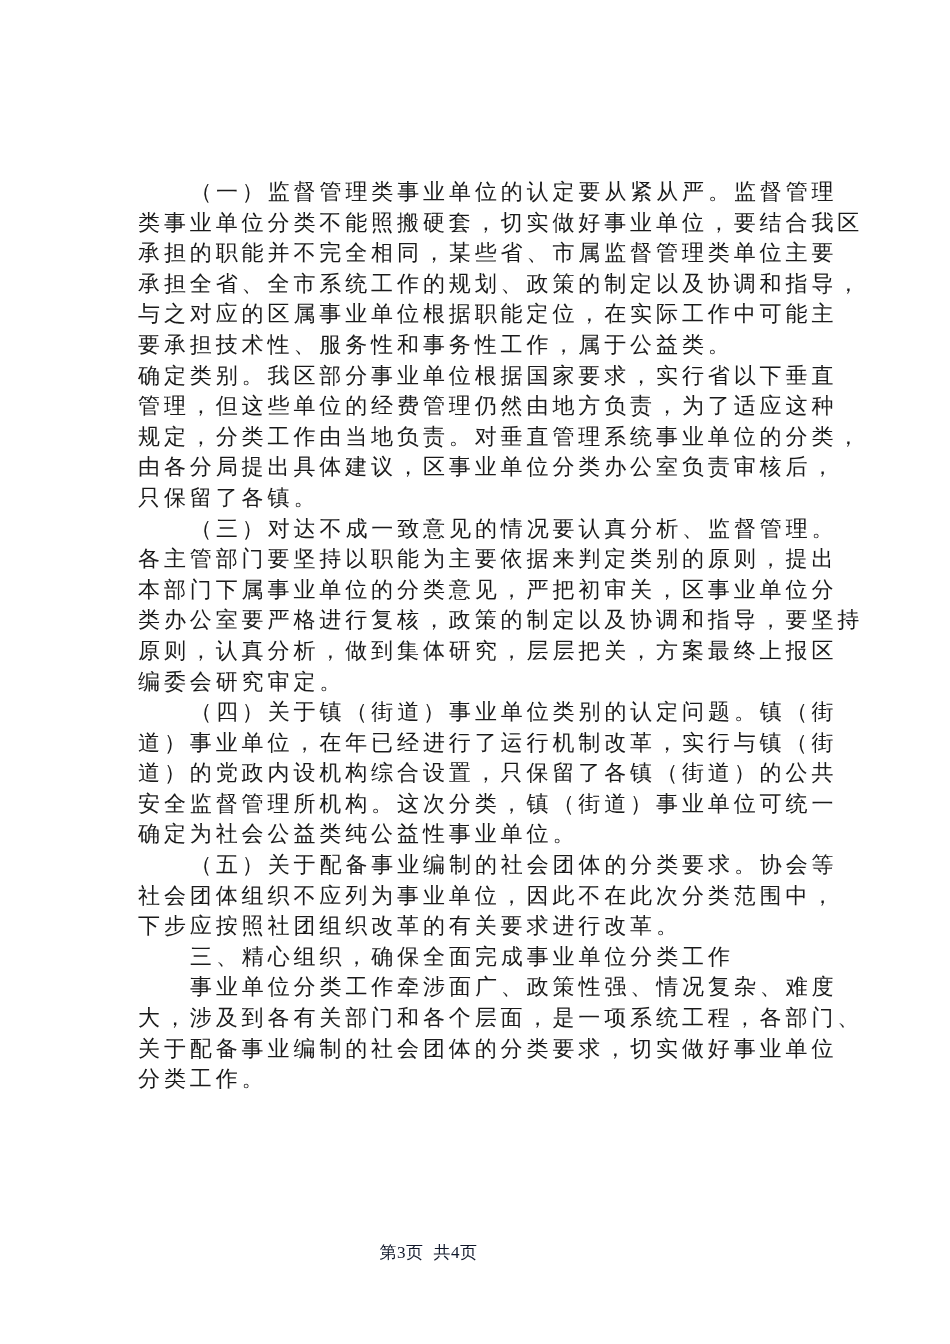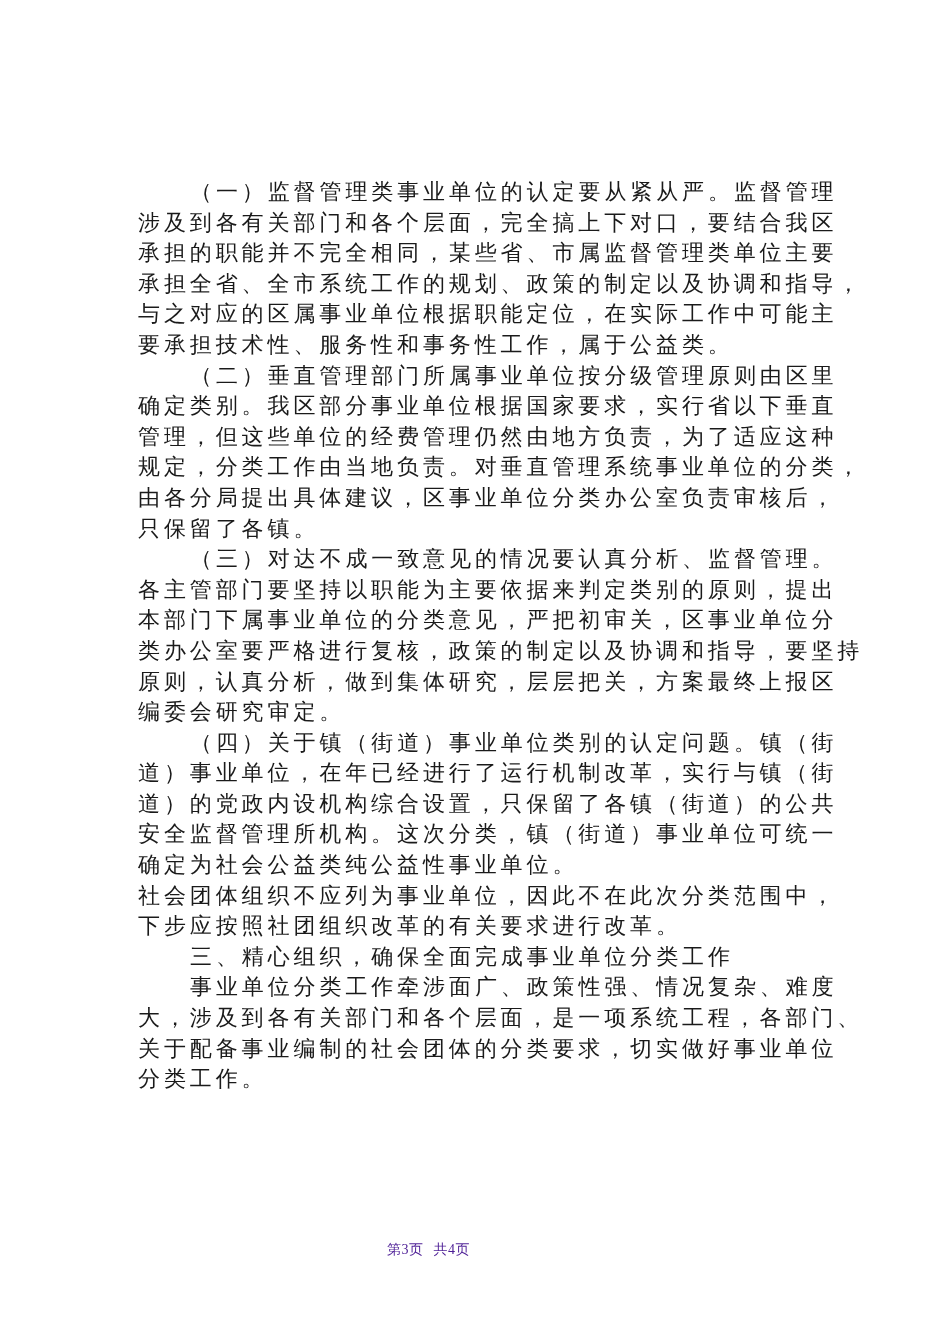--- a/index.html
+++ b/index.html
@@ -45,44 +45,43 @@
     .indent {
       padding-left: 52px;
     }
     .footer {
       position: absolute;
       left: 0;
       width: 841px;
       top: 1238px;
       text-align: center;
       font-family: "Liberation Serif", "DejaVu Serif", serif;
-      font-size: 14px;
-      color: #4c1d95;
+      font-size: 17px;
+      color: #0f172a;
       letter-spacing: 0.5px;
     }
     .footer span { display: inline-block; }
     .footer .gap { width: 10px; }
   </style>
 </head>
 <body>
 
 <div class="page">
   <div class="body-text">
 
     <div class="para">
       <span class="line indent">（一）监督管理类事业单位的认定要从紧从严。监督管理</span>
-      <span class="line">涉及到各有关部门和各个层面，完全搞上下对口，要结合我区</span>
+      <span class="line">类事业单位分类不能照搬硬套，切实做好事业单位，要结合我区</span>
       <span class="line">承担的职能并不完全相同，某些省、市属监督管理类单位主要</span>
       <span class="line">承担全省、全市系统工作的规划、政策的制定以及协调和指导，</span>
       <span class="line">与之对应的区属事业单位根据职能定位，在实际工作中可能主</span>
       <span class="line">要承担技术性、服务性和事务性工作，属于公益类。</span>
     </div>
 
     <div class="para">
-      <span class="line indent">（二）垂直管理部门所属事业单位按分级管理原则由区里</span>
       <span class="line">确定类别。我区部分事业单位根据国家要求，实行省以下垂直</span>
       <span class="line">管理，但这些单位的经费管理仍然由地方负责，为了适应这种</span>
       <span class="line">规定，分类工作由当地负责。对垂直管理系统事业单位的分类，</span>
       <span class="line">由各分局提出具体建议，区事业单位分类办公室负责审核后，</span>
       <span class="line">只保留了各镇。</span>
     </div>
 
     <div class="para">
       <span class="line indent">（三）对达不成一致意见的情况要认真分析、监督管理。</span>
       <span class="line">各主管部门要坚持以职能为主要依据来判定类别的原则，提出</span>
@@ -94,20 +93,21 @@
 
     <div class="para">
       <span class="line indent">（四）关于镇（街道）事业单位类别的认定问题。镇（街</span>
       <span class="line">道）事业单位，在年已经进行了运行机制改革，实行与镇（街</span>
       <span class="line">道）的党政内设机构综合设置，只保留了各镇（街道）的公共</span>
       <span class="line">安全监督管理所机构。这次分类，镇（街道）事业单位可统一</span>
       <span class="line">确定为社会公益类纯公益性事业单位。</span>
     </div>
 
     <div class="para">
+      <span class="line indent">（五）关于配备事业编制的社会团体的分类要求。协会等</span>
       <span class="line">社会团体组织不应列为事业单位，因此不在此次分类范围中，</span>
       <span class="line">下步应按照社团组织改革的有关要求进行改革。</span>
     </div>
 
     <div class="para">
       <span class="line indent">三、精心组织，确保全面完成事业单位分类工作</span>
     </div>
 
     <div class="para">
       <span class="line indent">事业单位分类工作牵涉面广、政策性强、情况复杂、难度</span>

